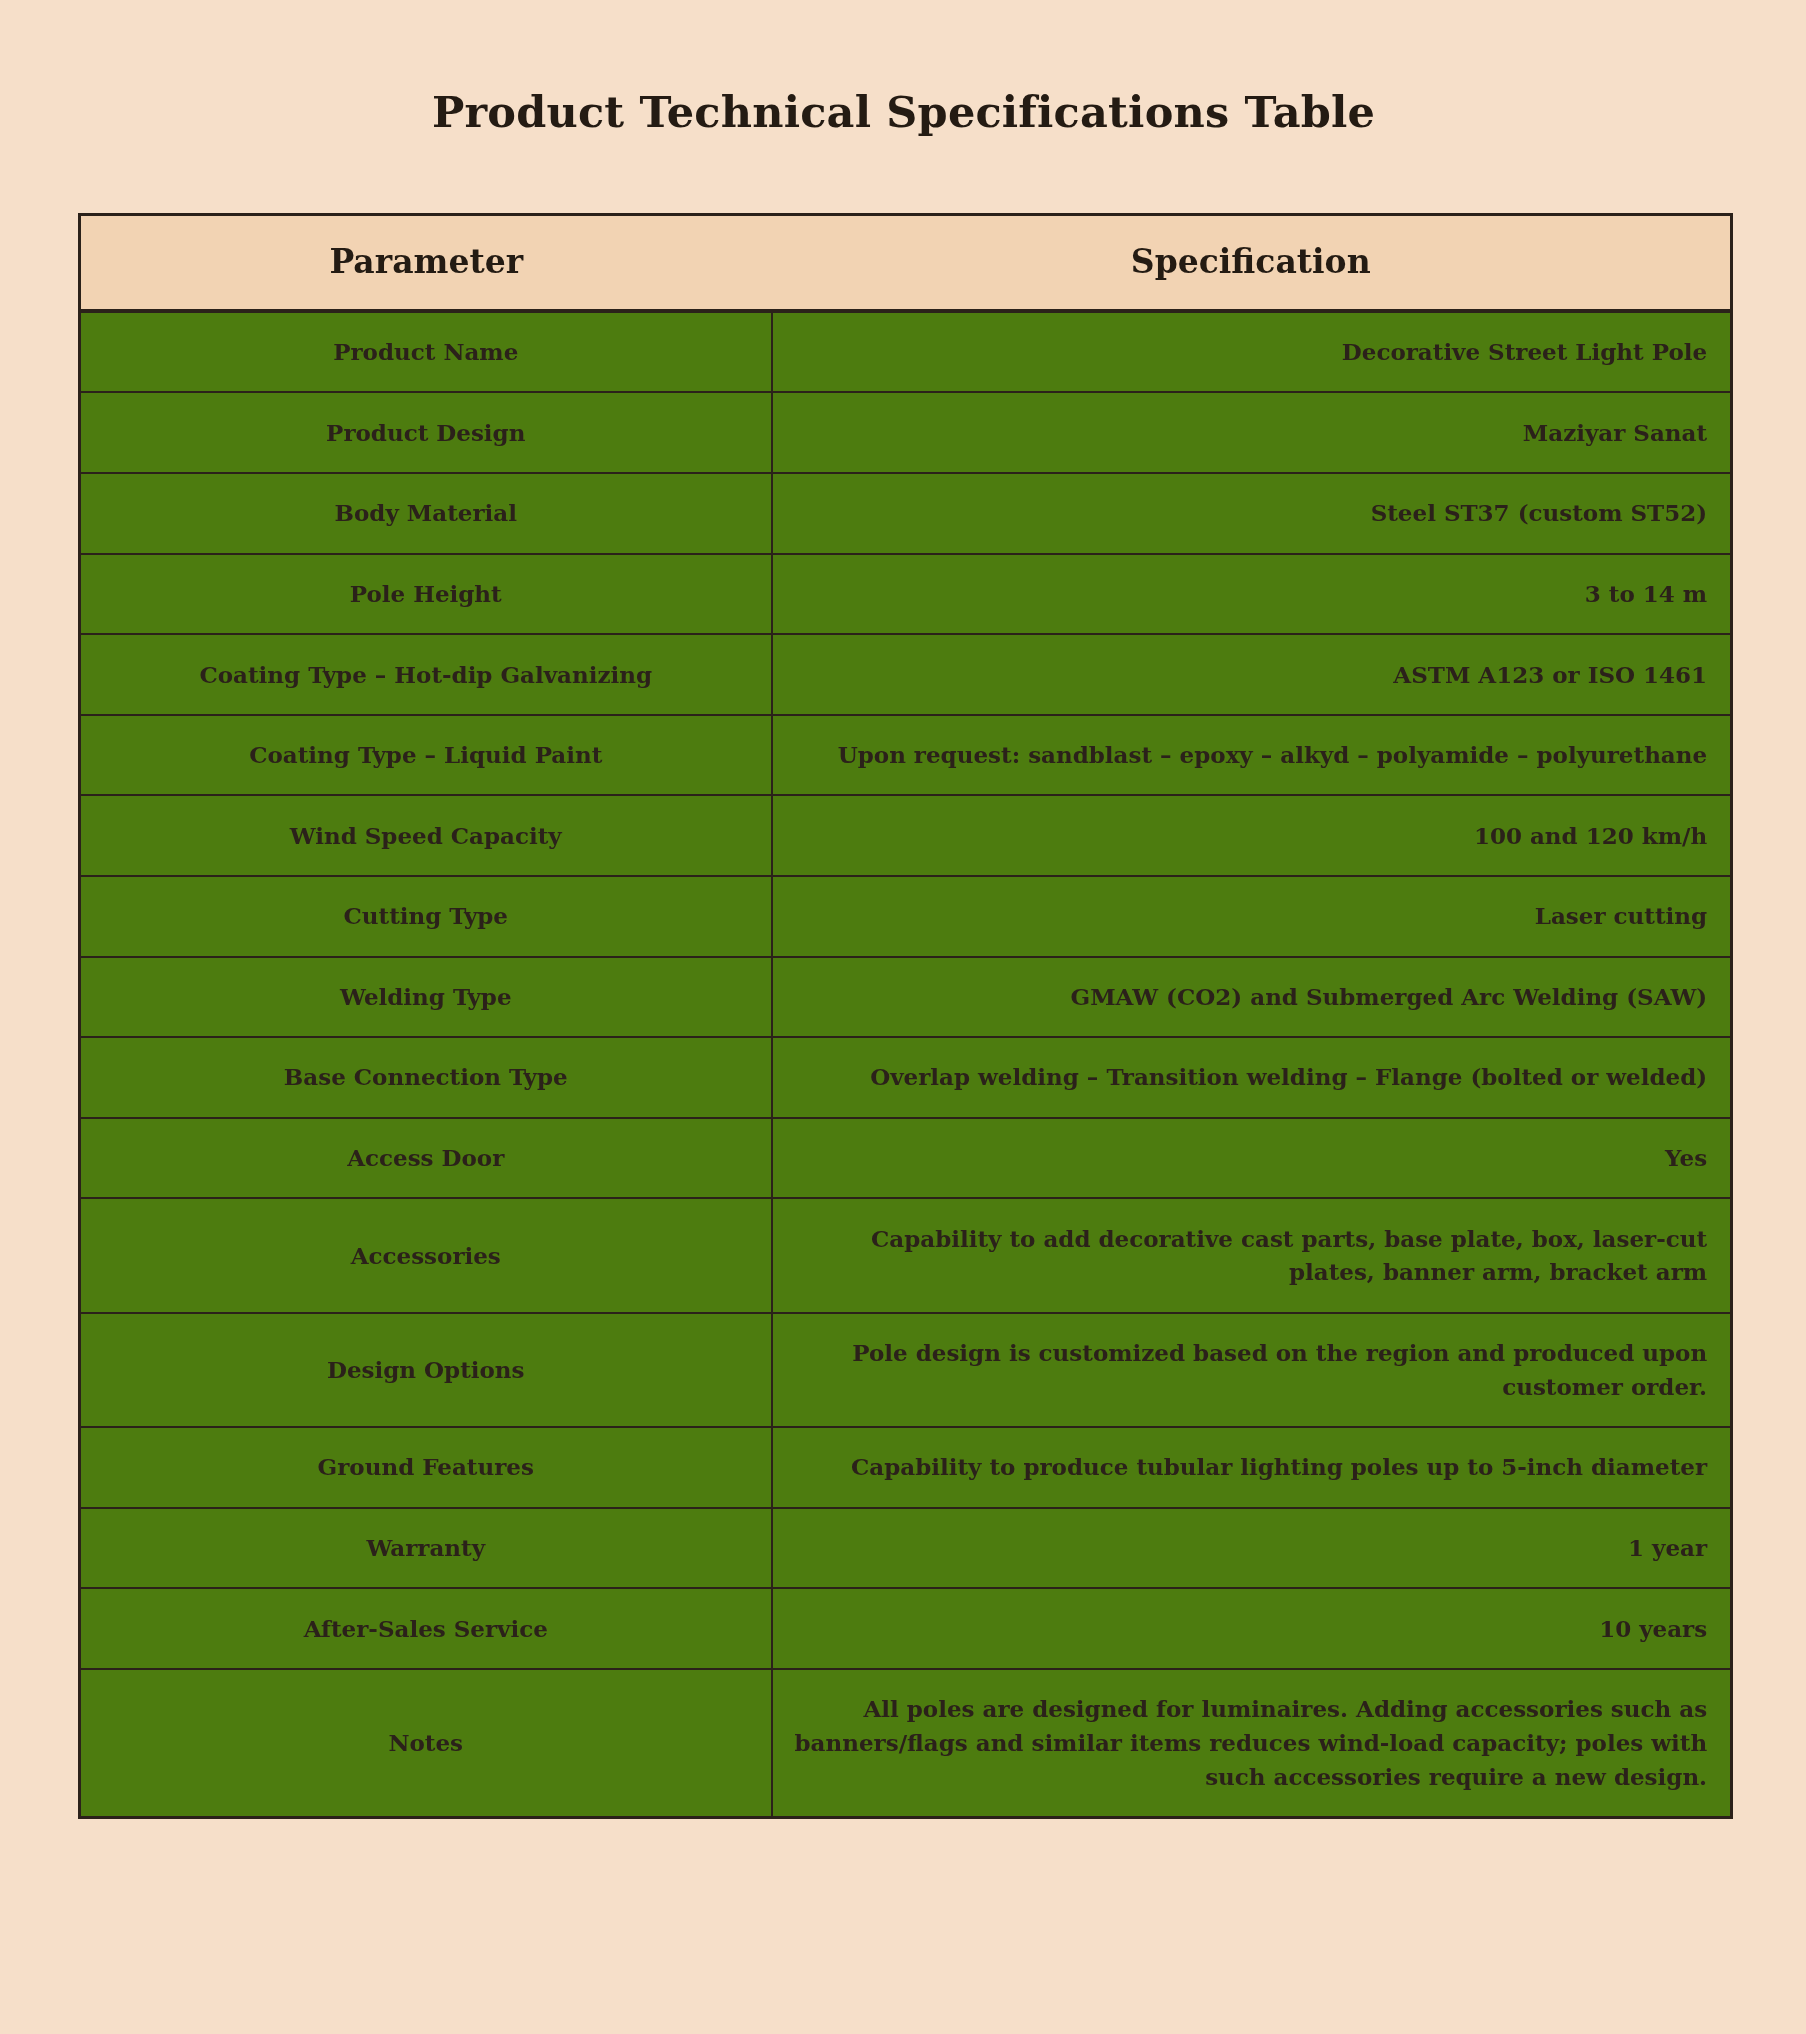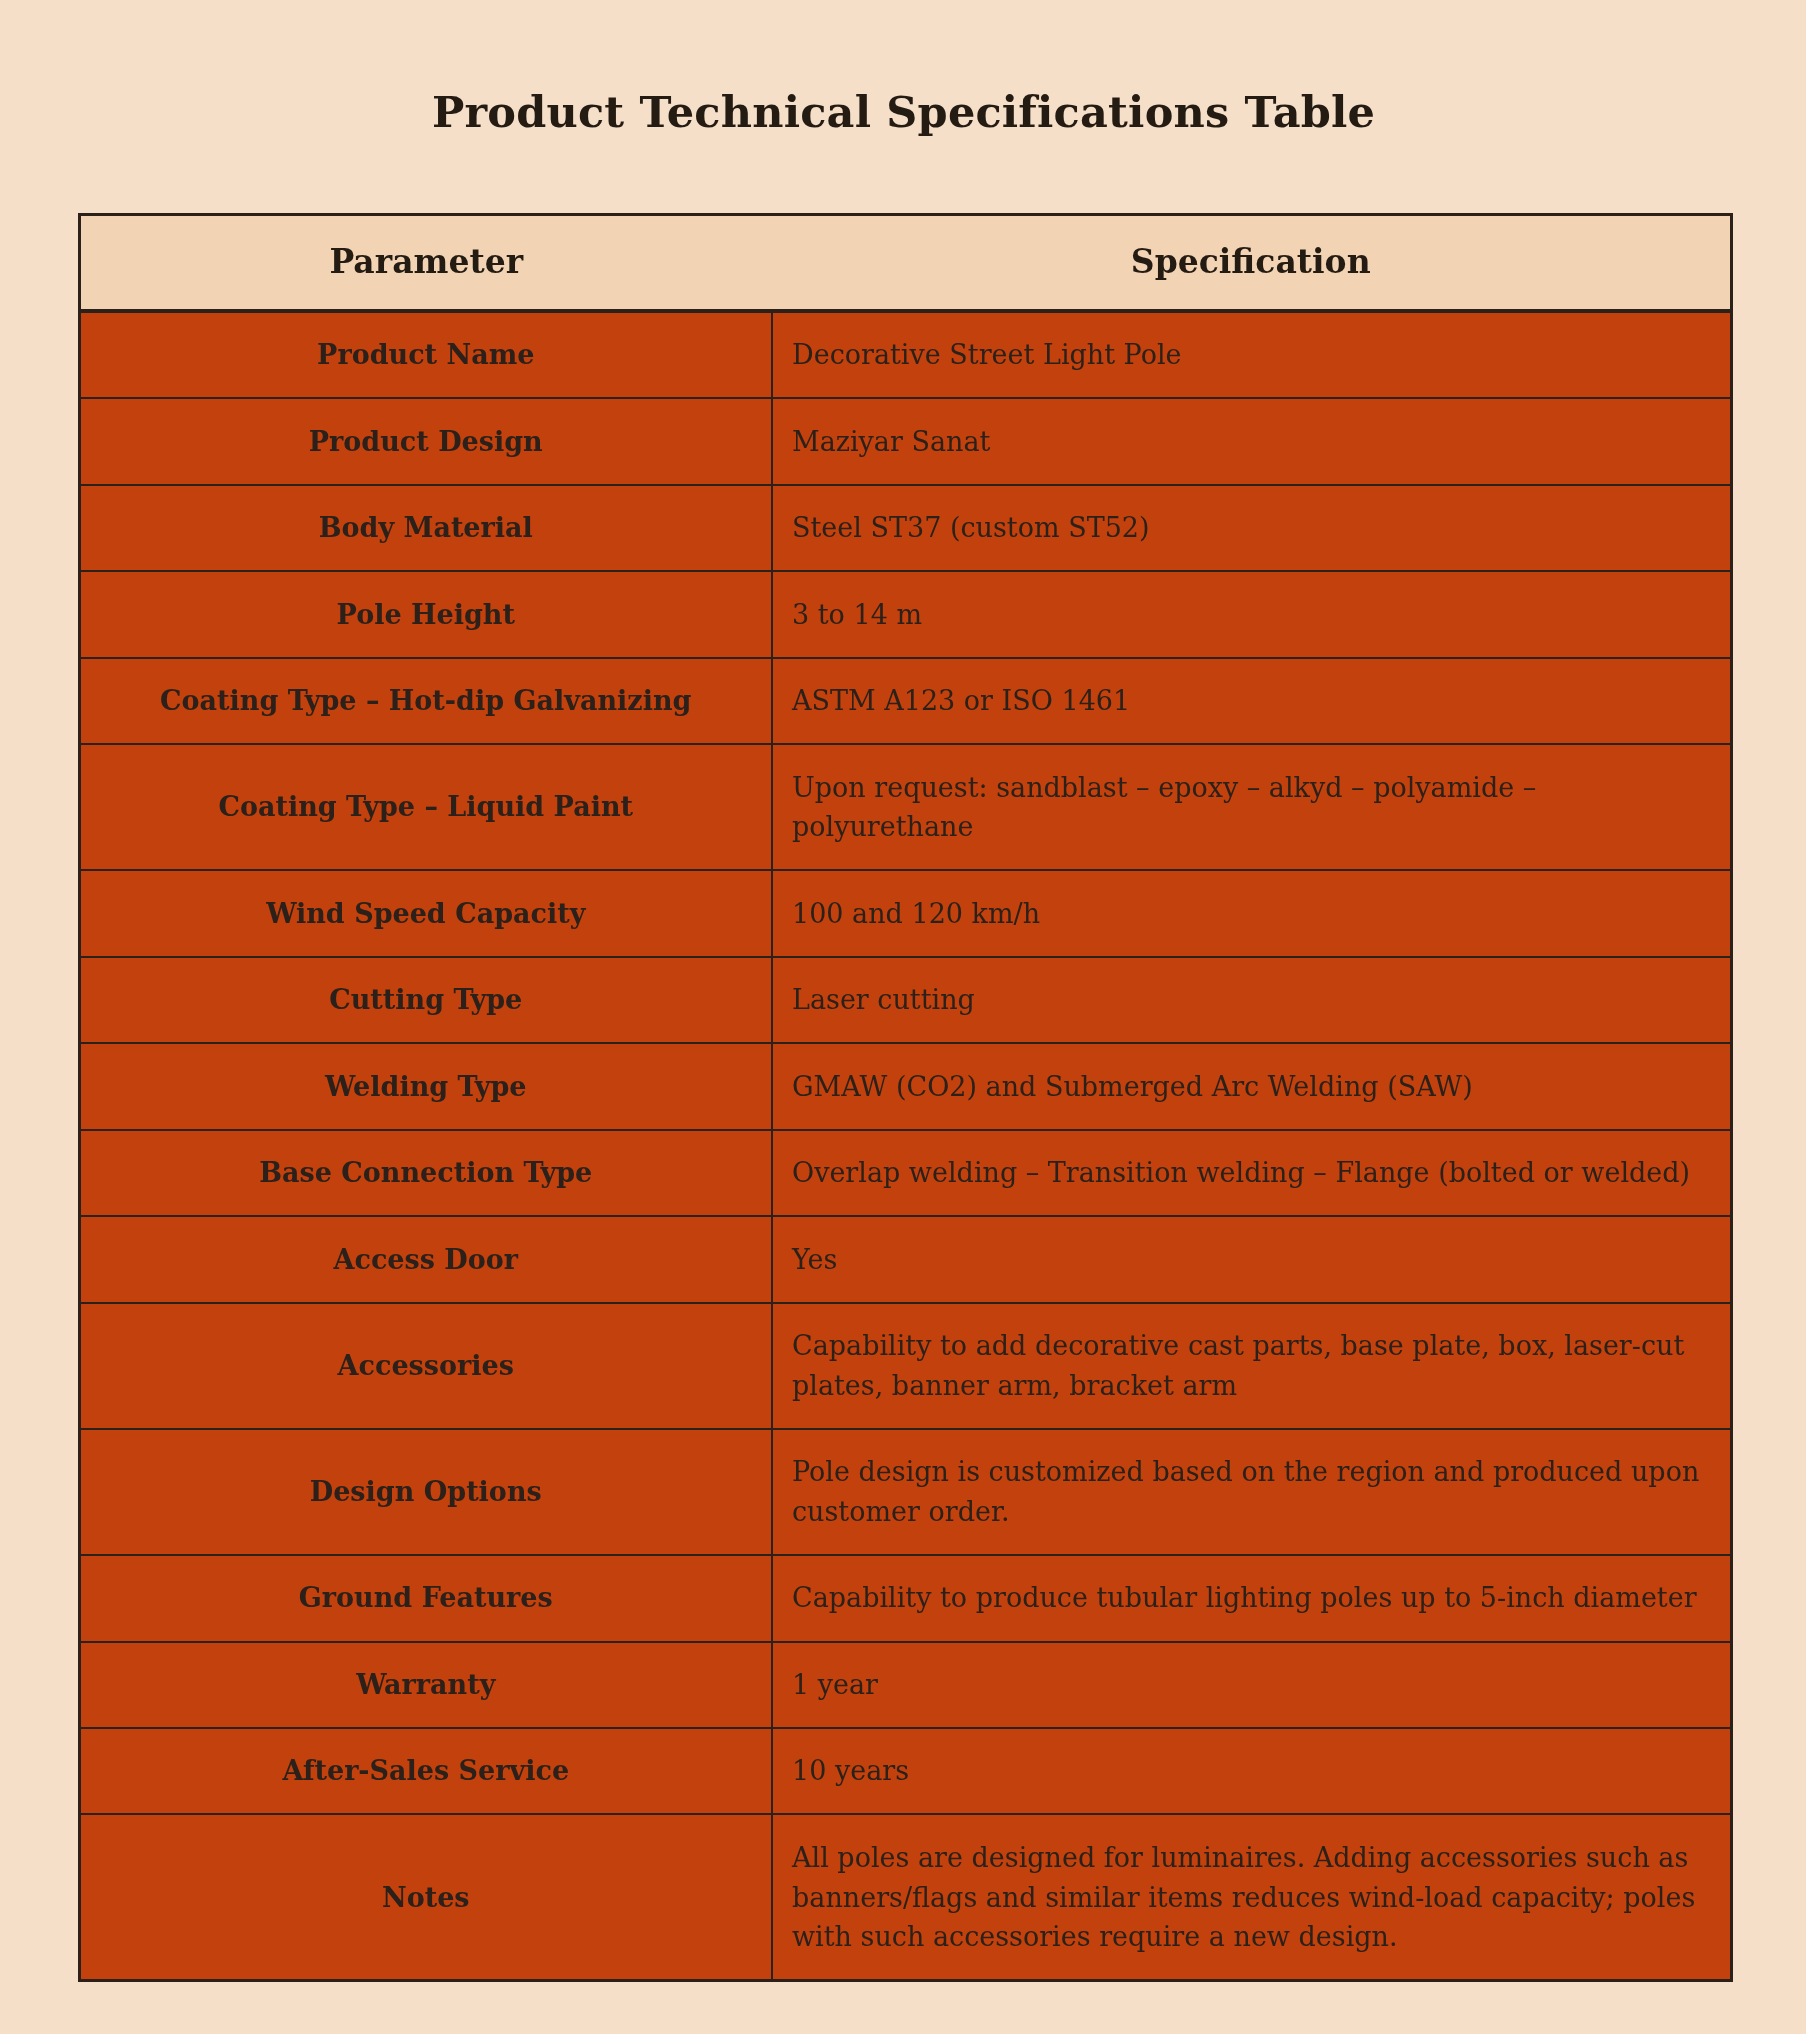--- a/index.html
+++ b/index.html
@@ -53,35 +53,35 @@
     color: #241b13;
     text-align: center;
     padding: 28px 8.6px 29px 8.6px;
     line-height: 1.1;
   }
   thead tr th:first-child { border-right: 0; }
 
   tbody td {
     border-top: 2.6px solid #2b211a;
     border-bottom: 2.6px solid #2b211a;
-    font-size: 27px;
+    font-size: 23px;
     line-height: 1.47;
     color: #2b211a;
     vertical-align: middle;
-    background: #c2410c;
+    background: #4d7c0f;
   }
   tbody td.param {
     text-align: center;
     font-weight: bold;
     padding: 22.4px 15.5px;
     border-right: 2.6px solid #2b211a;
   }
   tbody td.value {
-    text-align: left;
-    font-weight: normal;
+    text-align: right;
+    font-weight: bold;
     padding: 22.4px 22.4px 22.4px 19px;
   }
   tbody tr:last-child td {
     border-bottom: 0;
   }
   tbody tr:first-child td {
     border-top: 0;
   }
 </style>
 </head>

